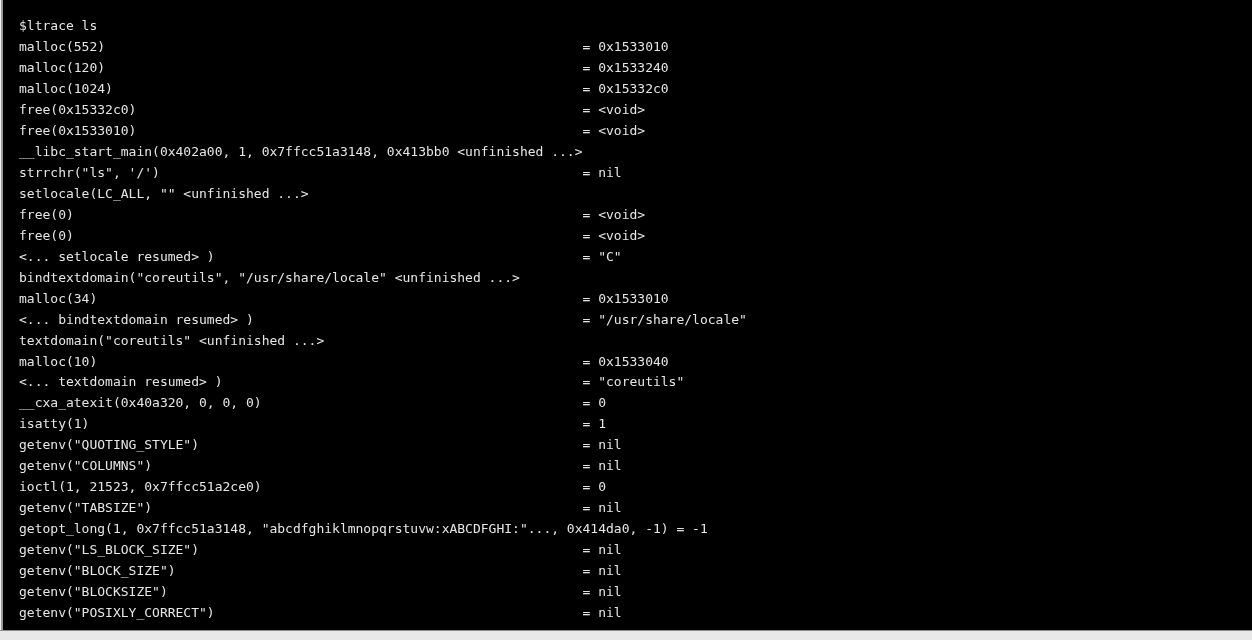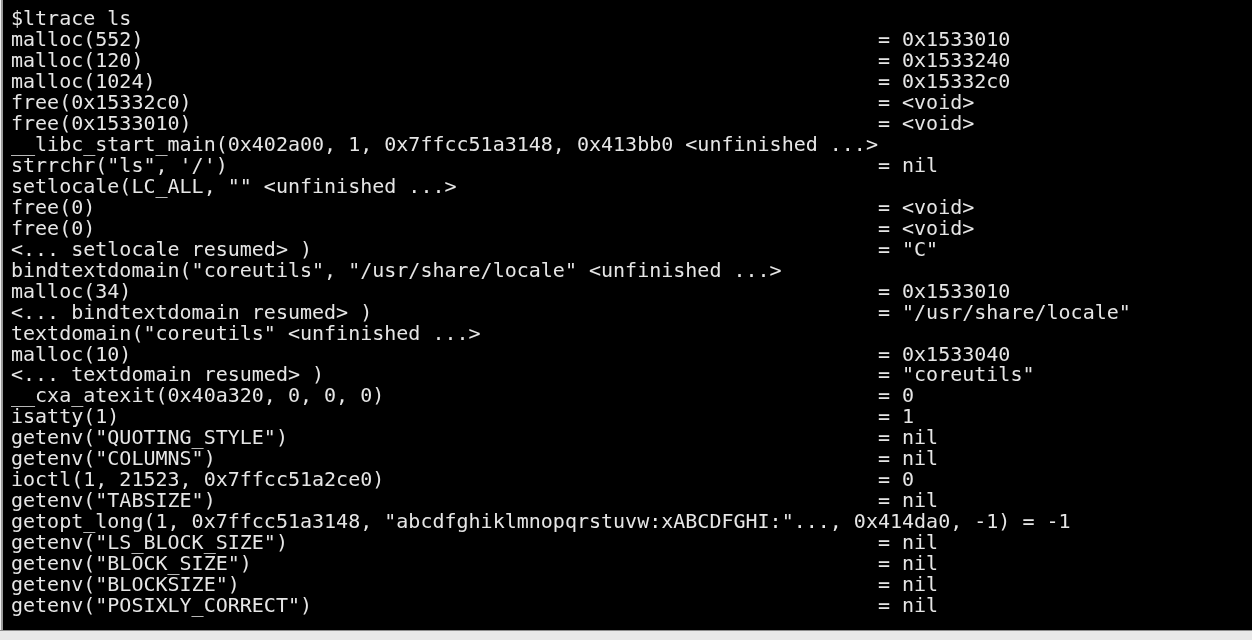--- a/index.html
+++ b/index.html
@@ -43,26 +43,26 @@
     top: 2px;
     right: 0;
     bottom: 12px;
     background: #000000;
     overflow: hidden;
   }
   #console-output {
     position: absolute;
     left: 3px;
     top: 2px;
-    margin: 4px;
+    margin: 12px;
     padding: 0;
     white-space: pre;
     color: #e6e6e6;
     font-family: "DejaVu Sans Mono", "Liberation Mono", monospace;
-    font-size: 20px;
+    font-size: 13px;
     line-height: 20.97px;
     letter-spacing: 0px;
     font-weight: 400;
     -webkit-font-smoothing: none;
   }
   .term-line {
     display: block;
     height: 20.97px;
     white-space: pre;
   }

